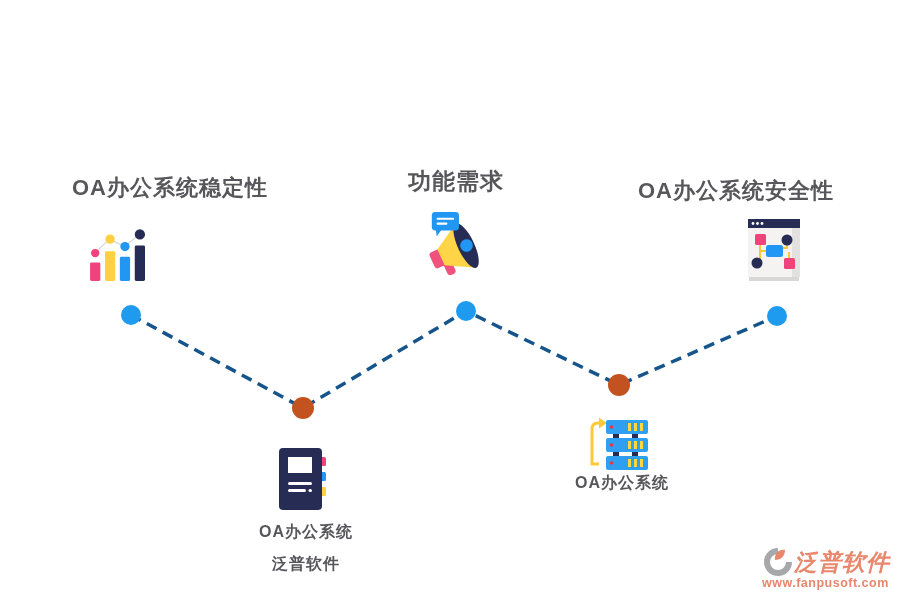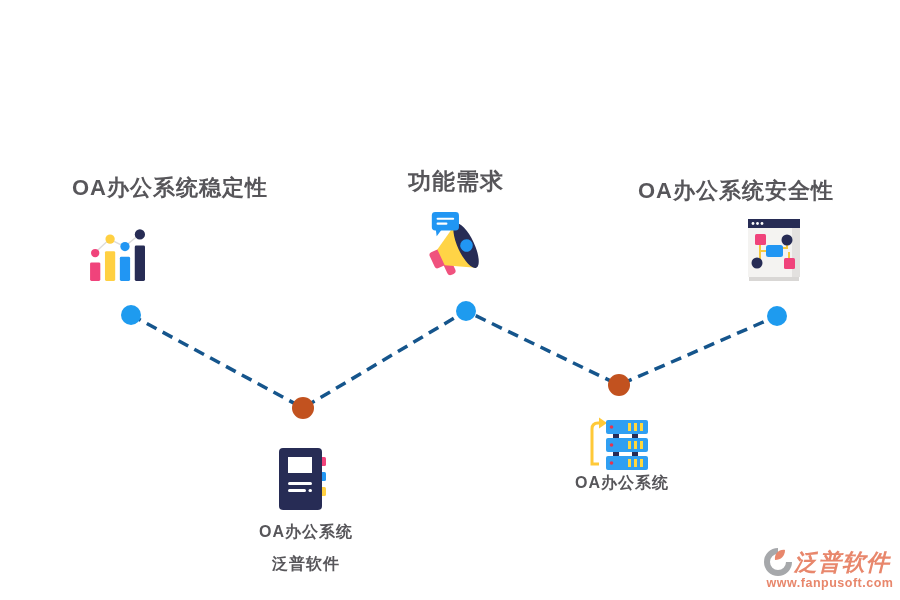--- a/index.html
+++ b/index.html
@@ -28,21 +28,21 @@
   .watermark {
     position: absolute;
     left: 762px;
     top: 546px;
     width: 136px;
     color: #E8876C;
   }
   .wm-row { display: flex; align-items: center; }
   .wm-mark { width: 32px; height: 32px; flex: 0 0 32px; }
   .wm-brand { font-size: 23px; font-weight: bold; letter-spacing: 1px; color: #E8876C; font-style: italic; }
-  .wm-url { font-size: 12.5px; font-weight: bold; text-align: center; margin-top: -2px; color: #E8876C; letter-spacing: 0.5px; }
+  .wm-url { font-size: 12.5px; font-weight: bold; text-align: left; margin-top: -2px; color: #E8876C; letter-spacing: 0.5px; }
 </style>
 </head>
 <body>
 
 <div class="canvas">
 
   <svg class="zigzag-svg" viewBox="0 0 900 600">
     <polyline points="131,315 303,408 466,311 619,385 777,316" fill="none" stroke="#15558C" stroke-width="3.5" stroke-dasharray="11 7"></polyline>
     <circle cx="131" cy="315" r="10" fill="#1E9BEF"></circle>
     <circle cx="303" cy="408" r="11" fill="#C2521F"></circle>

